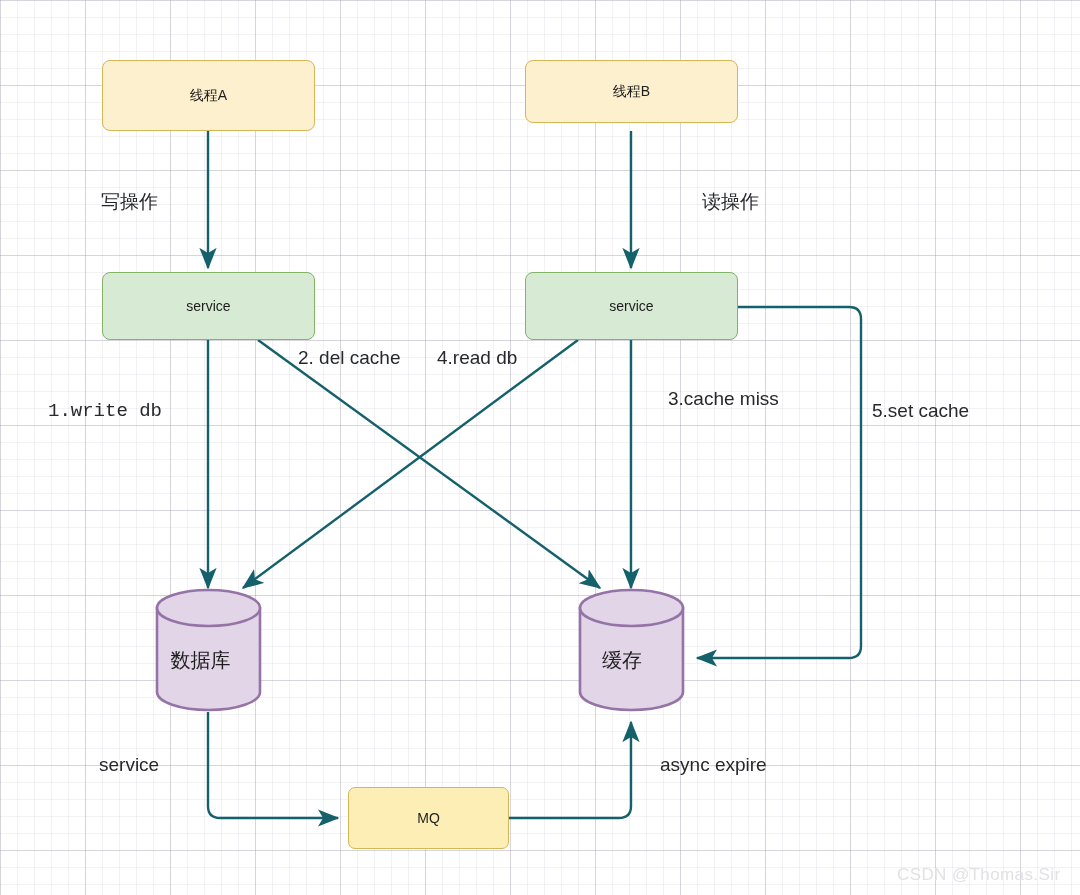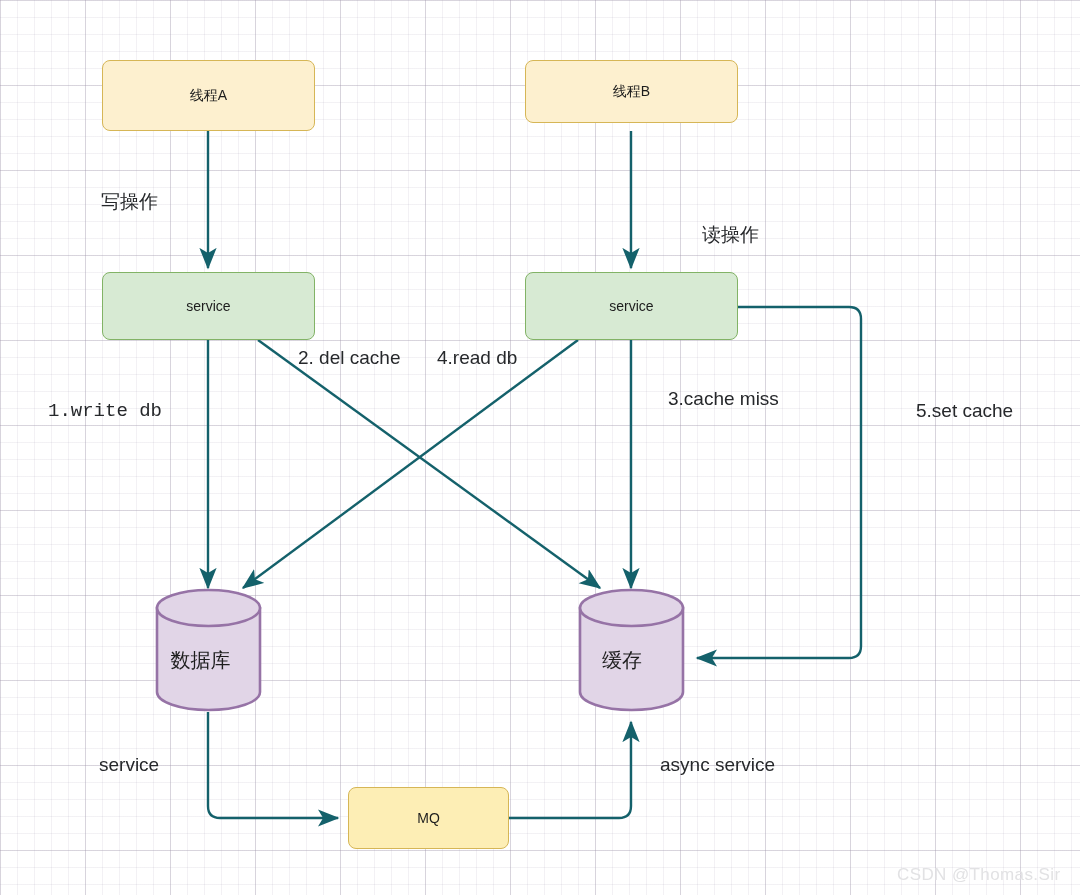--- a/index.html
+++ b/index.html
@@ -115,35 +115,35 @@
   <div class="node" style="left:578px; top:608px; width:88px; height:104px; border:none; background:none; font-size:20px;">缓存</div>
 
   <div class="node node-thread" style="left:102px; top:60px; width:213px; height:71px;">线程A</div>
 
   <div class="node node-thread" style="left:525px; top:60px; width:213px; height:63px;">线程B</div>
 
   <div class="node node-service" style="left:102px; top:272px; width:213px; height:68px;">service</div>
 
   <div class="node node-service" style="left:525px; top:272px; width:213px; height:68px;">service</div>
 
-  <div class="node node-mq" style="left:348px; top:787px; width:161px; height:62px;">MQ</div>
+  <div class="node node-mq" style="left:348px; top:787px; width:161px; height:62px;border-radius:7px;">MQ</div>
 
   <div class="edge-label" style="left:101px; top:189px;">写操作</div>
 
-  <div class="edge-label" style="left:702px; top:189px;margin-top:33px;">读操作</div>
+  <div class="edge-label" style="left:702px; top:189px;">读操作</div>
 
   <div class="edge-label" style="left:48px; top:400px;font-family:Liberation Mono, monospace;">1.write db</div>
 
   <div class="edge-label" style="left:298px; top:347px;">2. del cache</div>
 
   <div class="edge-label" style="left:437px; top:347px;">4.read db</div>
 
   <div class="edge-label" style="left:668px; top:388px;">3.cache miss</div>
 
-  <div class="edge-label" style="left:916px; top:400px;">5.set cache</div>
+  <div class="edge-label" style="left:872px; top:400px;">5.set cache</div>
 
   <div class="edge-label" style="left:99px; top:754px;">service</div>
 
-  <div class="edge-label" style="left:660px; top:754px;">async service</div>
+  <div class="edge-label" style="left:660px; top:754px;">async expire</div>
 
   <div class="watermark" style="left:897px; top:865px;">CSDN @Thomas.Sir</div>
 
 </div>
 
 </body></html>

